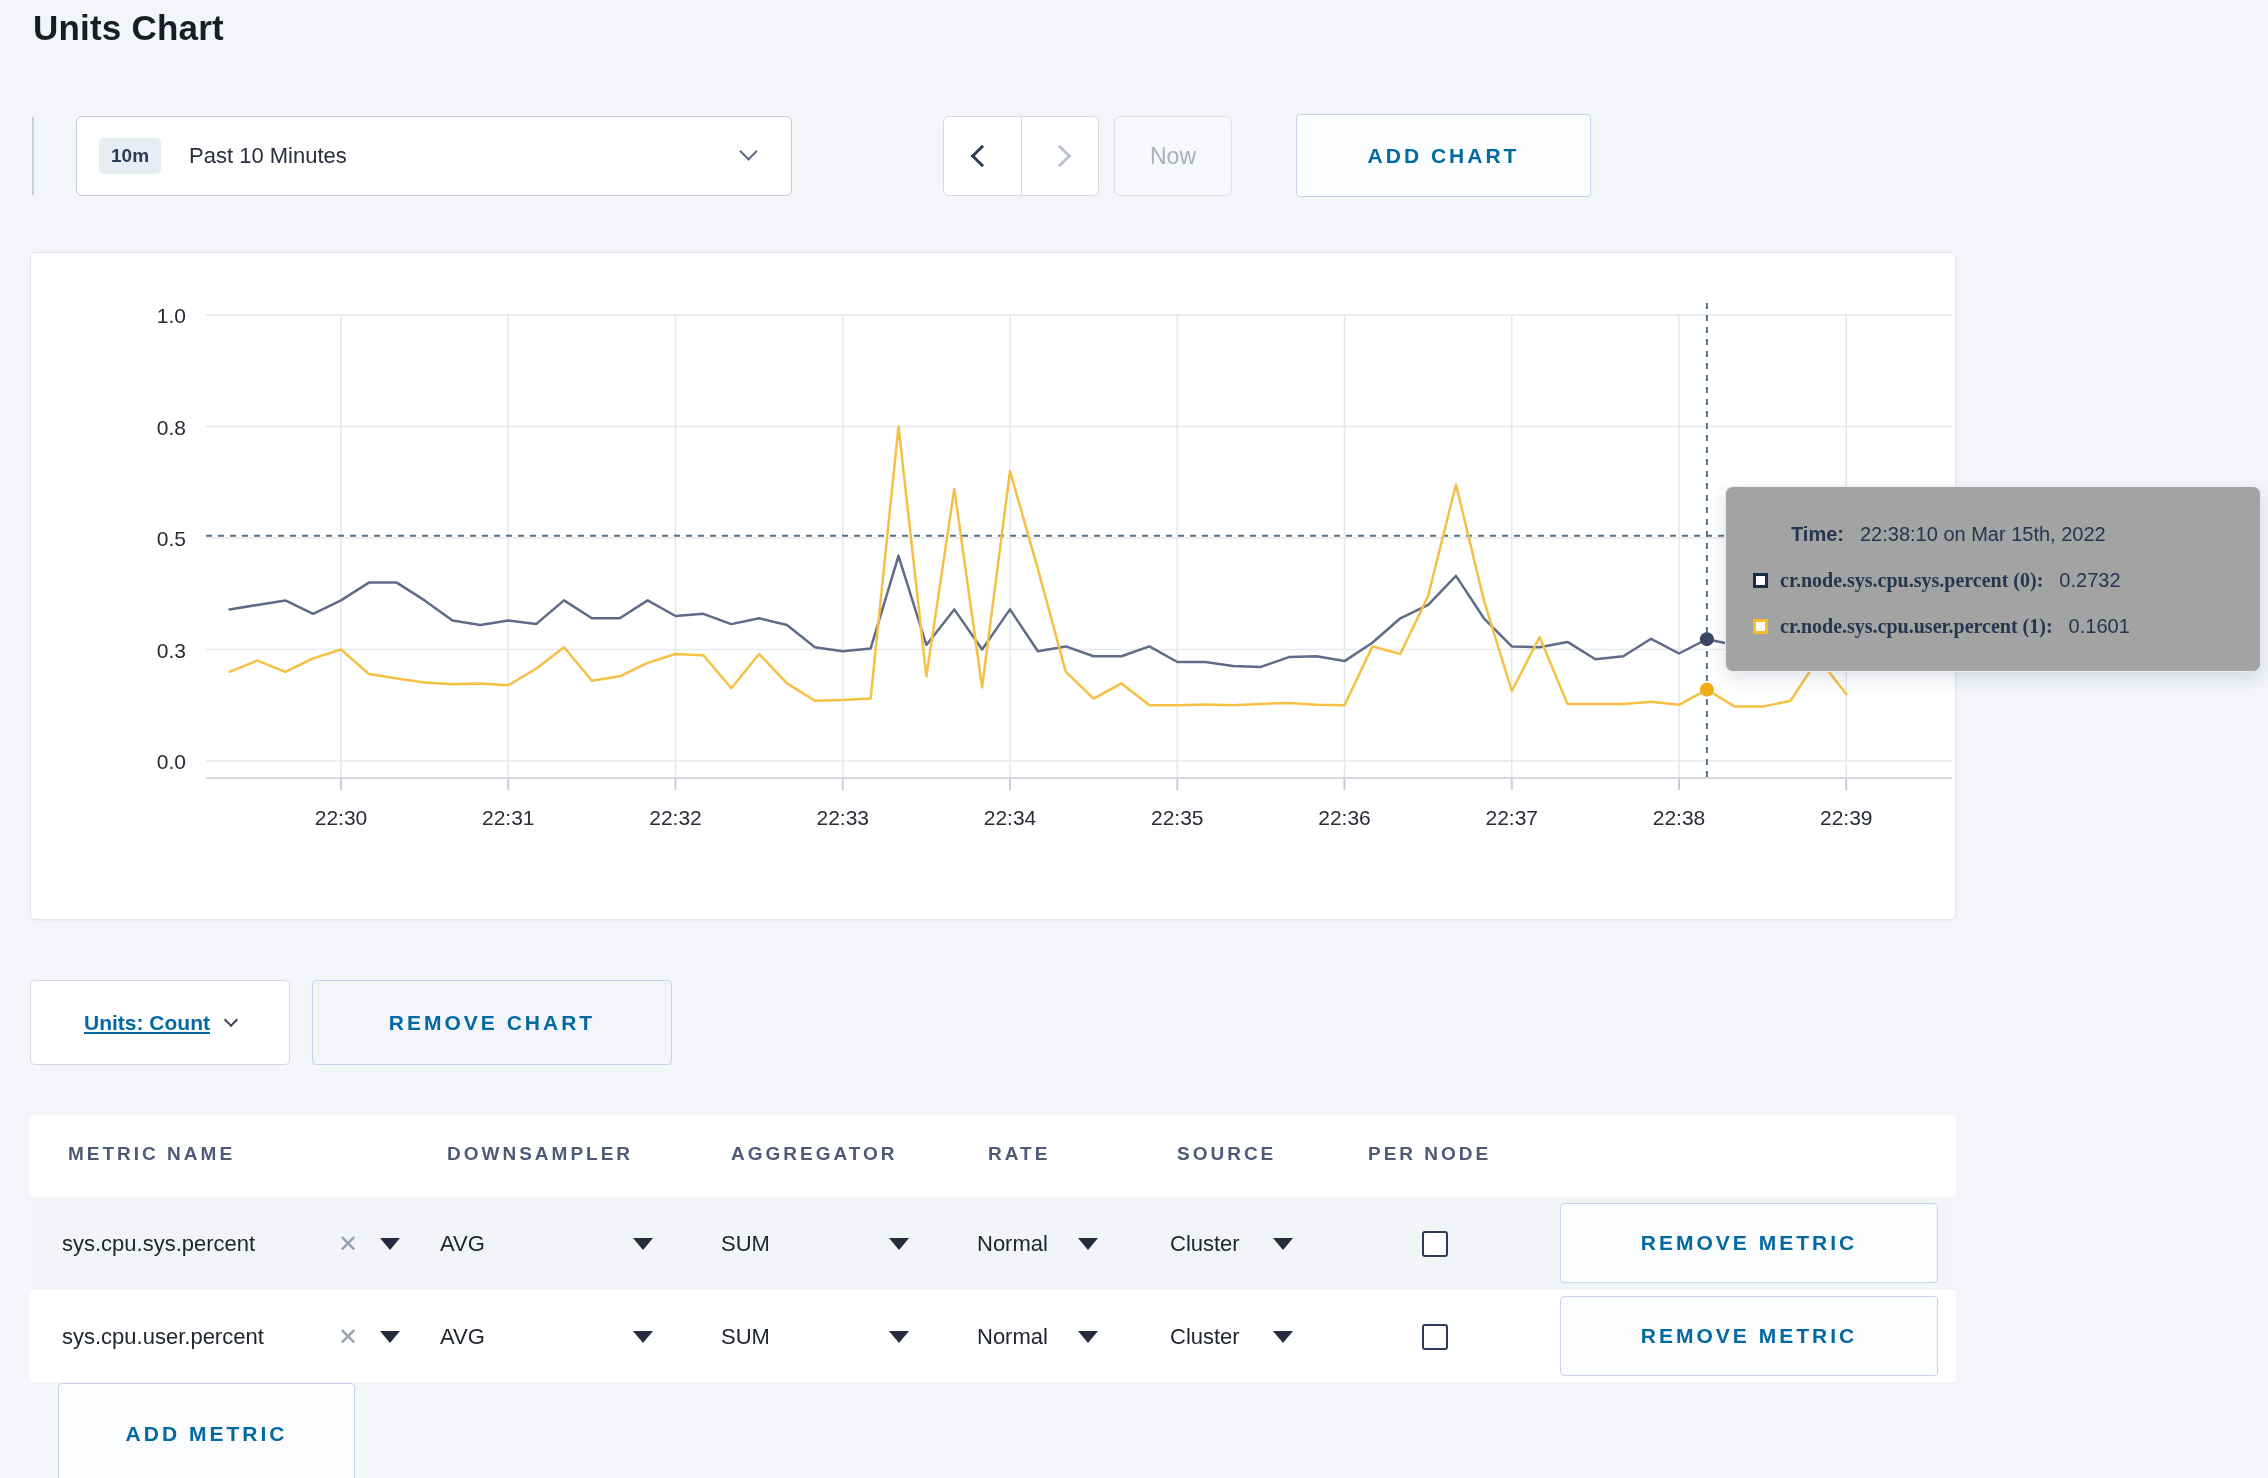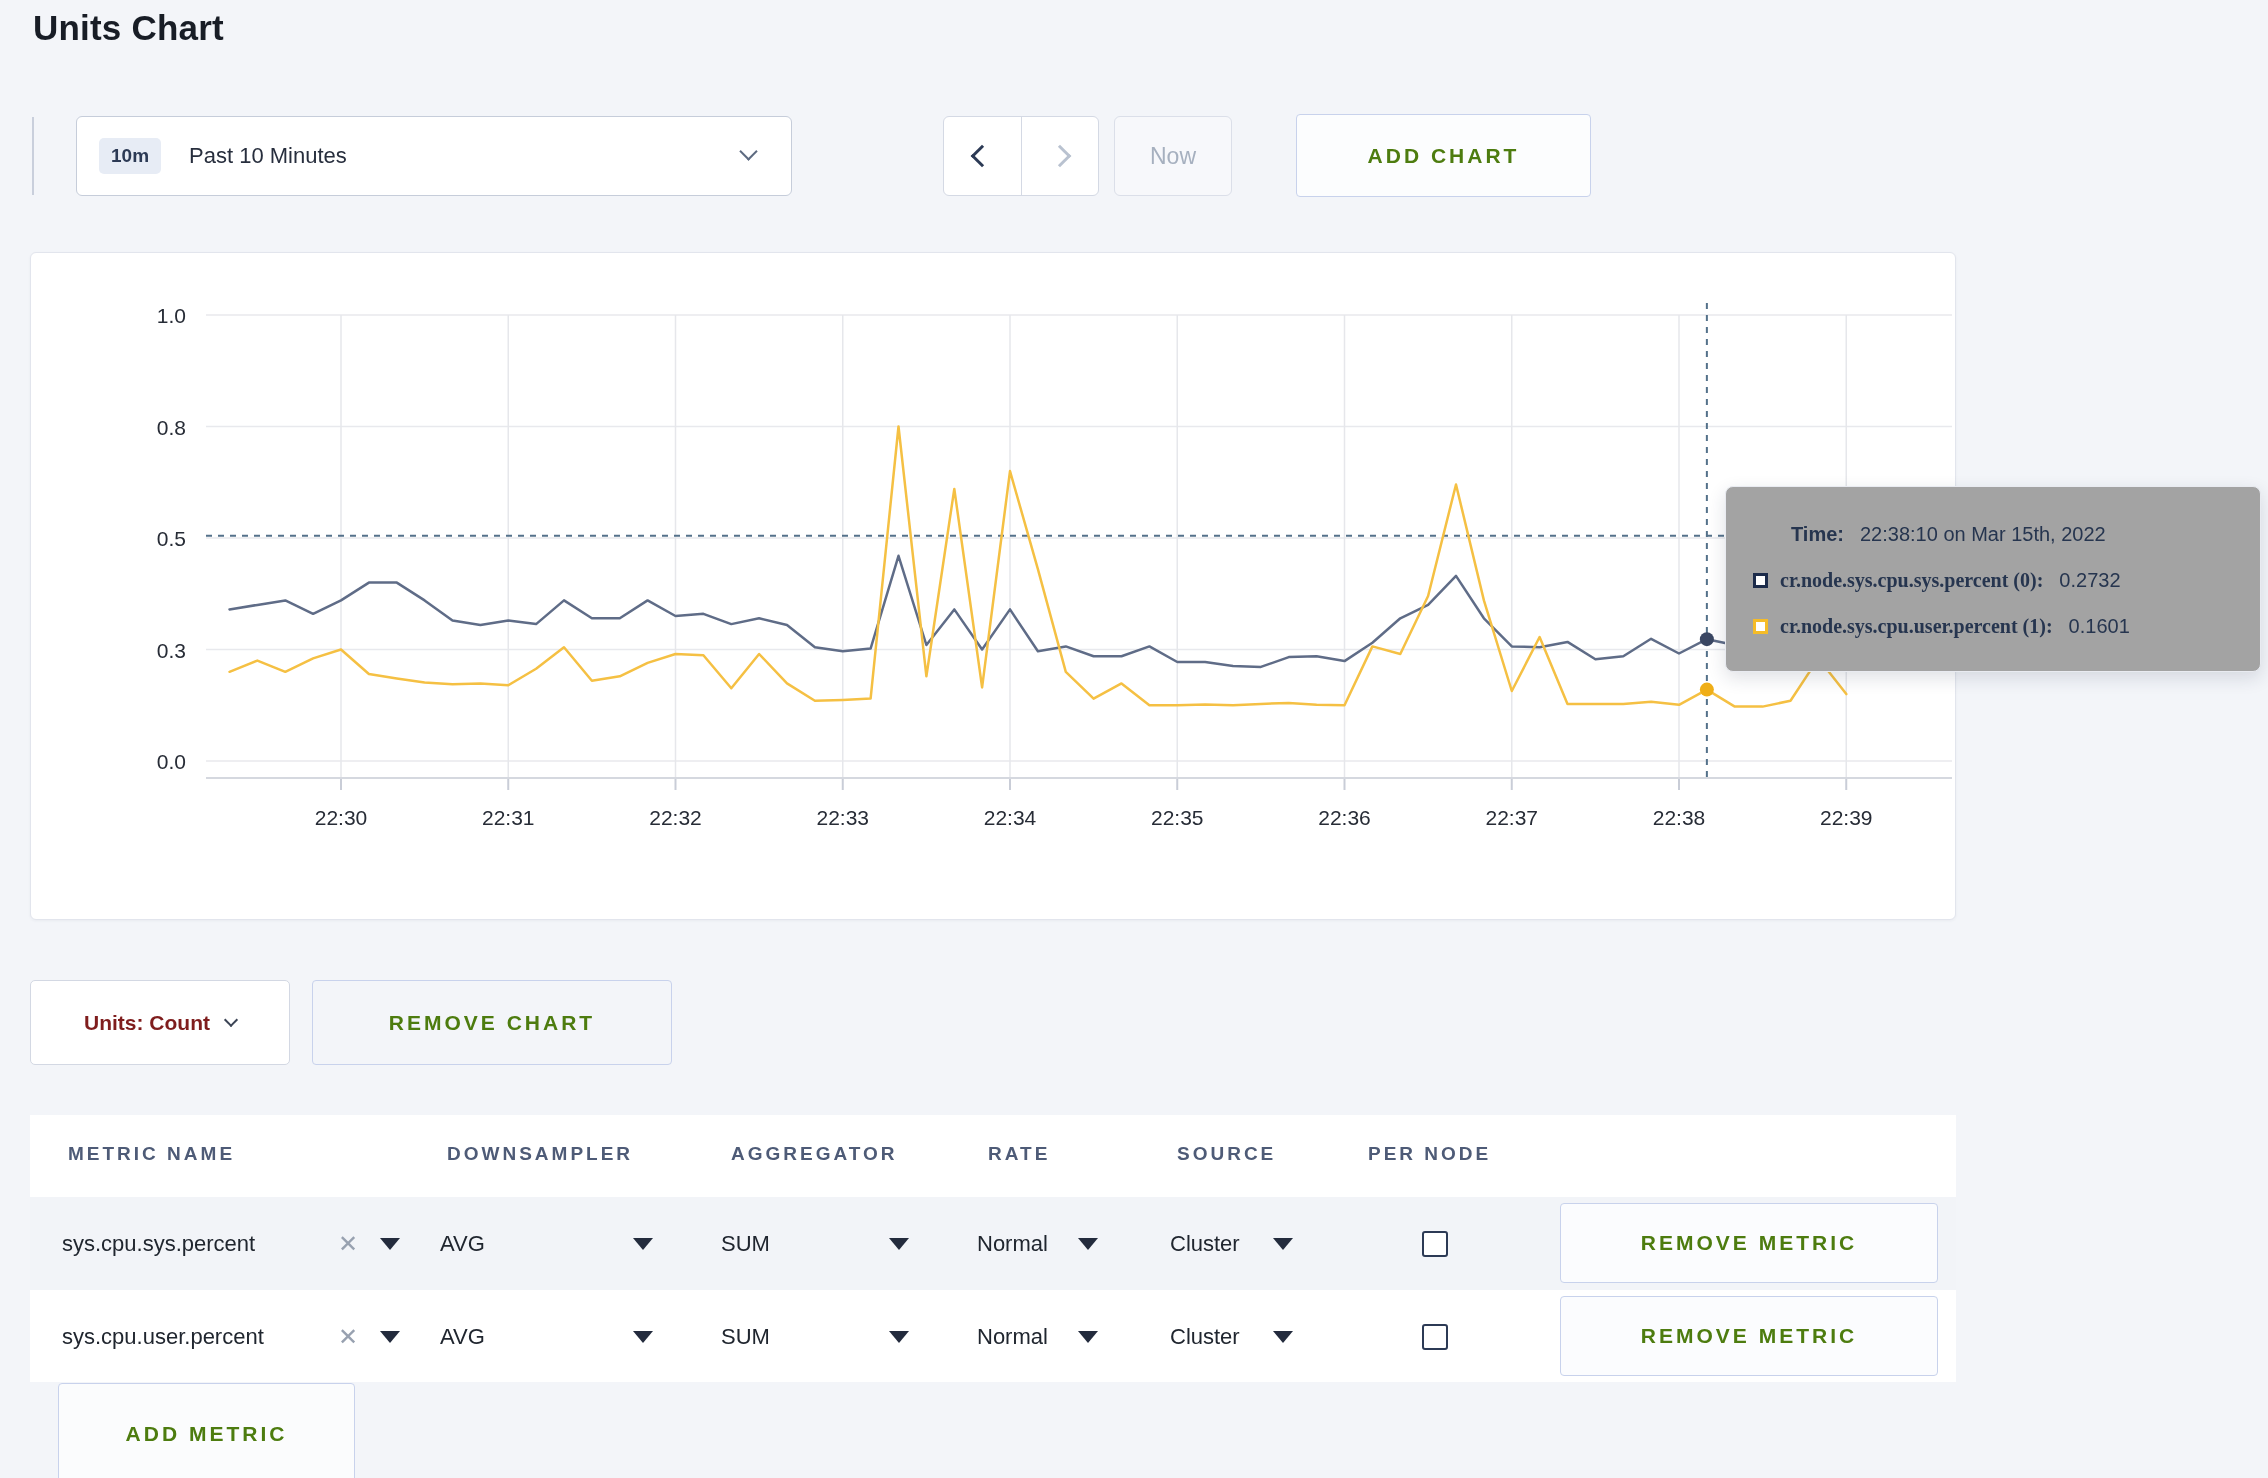--- a/index.html
+++ b/index.html
@@ -26,21 +26,21 @@
   .pn-group { left:943px; top:116px; width:156px; height:80px; background:#fff; border:1.5px solid #d4d9e4; border-radius:6px; display:flex; }
   .pn-btn { flex:1; display:flex; align-items:center; justify-content:center; cursor:pointer; }
   .pn-btn + .pn-btn { border-left:1.5px solid #d4d9e4; }
   .arrow-l { width:16px; height:16px; border-left:3.5px solid #2c3a55; border-bottom:3.5px solid #2c3a55; transform:rotate(45deg); }
   .arrow-r { width:16px; height:16px; border-right:3px solid #b9c2d0; border-top:3px solid #b9c2d0; transform:rotate(45deg); }
   .now-btn { left:1114px; top:116px; width:118px; height:80px; background:#f7f8fb; border:1.5px solid #dbdfe9; border-radius:6px;
     display:flex; align-items:center; justify-content:center; font-size:23px; color:#a6b0bf; cursor:default; }
   .btn-blue {
     border:1.5px solid #c8d2ec; border-radius:4px; background:transparent;
     display:flex; align-items:center; justify-content:center;
-    font-size:21px; font-weight:600; letter-spacing:3px; color:#4d7c0f; cursor:pointer;
+    font-size:21px; font-weight:600; letter-spacing:3px; color:#0369a1; cursor:pointer;
   }
   .add-chart { left:1296px; top:114px; width:295px; height:83px; background:#fcfdfe; }
   
   .chart-card { left:30px; top:252px; width:1926px; height:668px; background:#fff;
     border:1px solid #e2e5ed; border-radius:6px; box-shadow:0 1px 3px rgba(40,50,70,.05); }
   .chart-card svg { position:absolute; left:0; top:0; }
   .axis-lbl { font-family:"Liberation Sans","DejaVu Sans",sans-serif; font-size:21px; fill:#272c36; }
   
   .tooltip {
     left:1725px; top:486px; width:536px; height:186px; background:#a3a3a3;
@@ -49,21 +49,21 @@
   }
   .tt-row { display:flex; align-items:center; height:46px; }
   .tt-time-label { font-weight:bold; margin-left:38px; }
   .tt-time-value { margin-left:16px; }
   .tt-square { width:15px; height:15px; border:3.5px solid #1c2b4a; margin-right:12px; flex:0 0 auto; background:#fff; }
   .tt-name { font-weight:bold;font-family:Liberation Serif, serif; }
   .tt-value { margin-left:16px; }
   
   .units-btn { left:30px; top:980px; width:260px; height:85px; background:#fff; border:1.5px solid #d3d8e3; border-radius:5px;
     display:flex; align-items:center; justify-content:center; cursor:pointer; }
-  .units-label { font-size:21px; font-weight:bold; color:#7f1d1d; }
+  .units-label { font-size:21px; font-weight:bold; color:#0369a1;text-decoration:underline; }
   .units-btn .chev { width:10px; height:10px; margin-left:16px; margin-top:-6px; border-color:#3b4455; border-width:2px; }
   .remove-chart { left:312px; top:980px; width:360px; height:85px; }
   
   .table-card { left:30px; top:1115px; width:1926px; height:267px; background:#fff; }
   .thead { position:absolute; left:0; top:0; width:100%; height:82px; background:#fff; }
   .th { position:absolute; top:28px; font-size:19px; font-weight:bold; letter-spacing:3px; color:#4e5b77; }
   .trow { position:absolute; left:0; width:100%; height:93px; }
   .trow.odd { background:#f2f4f8; }
   .cell { position:absolute; top:0; height:100%; display:flex; align-items:center; font-size:22px; color:#20262f; }
   .x-icon { color:#98a1b0; font-size:24px; cursor:pointer; }

